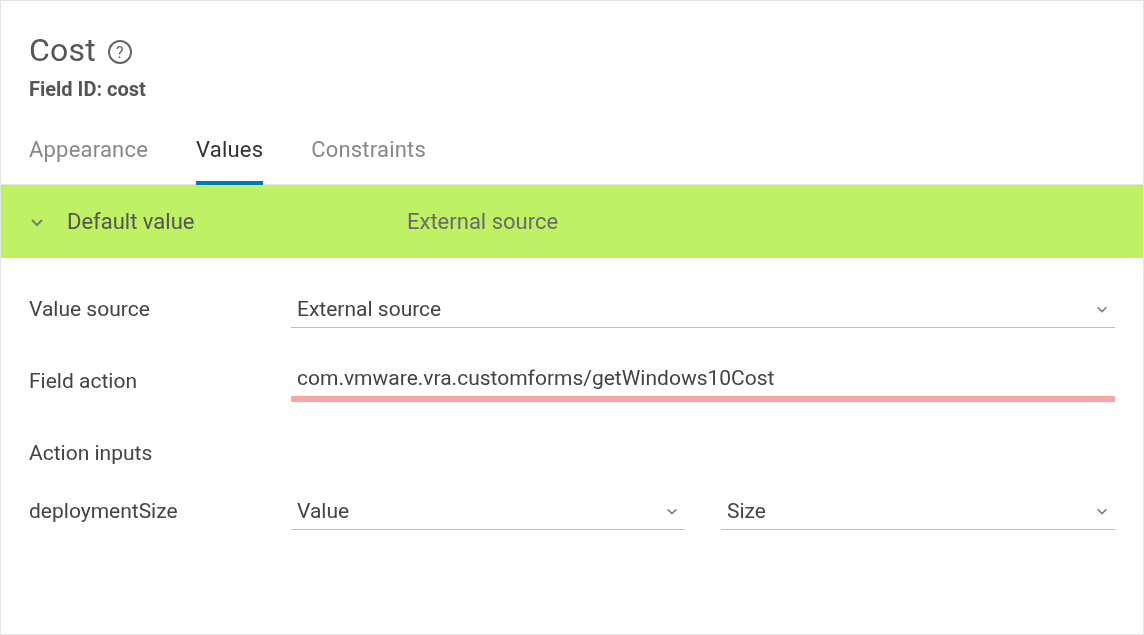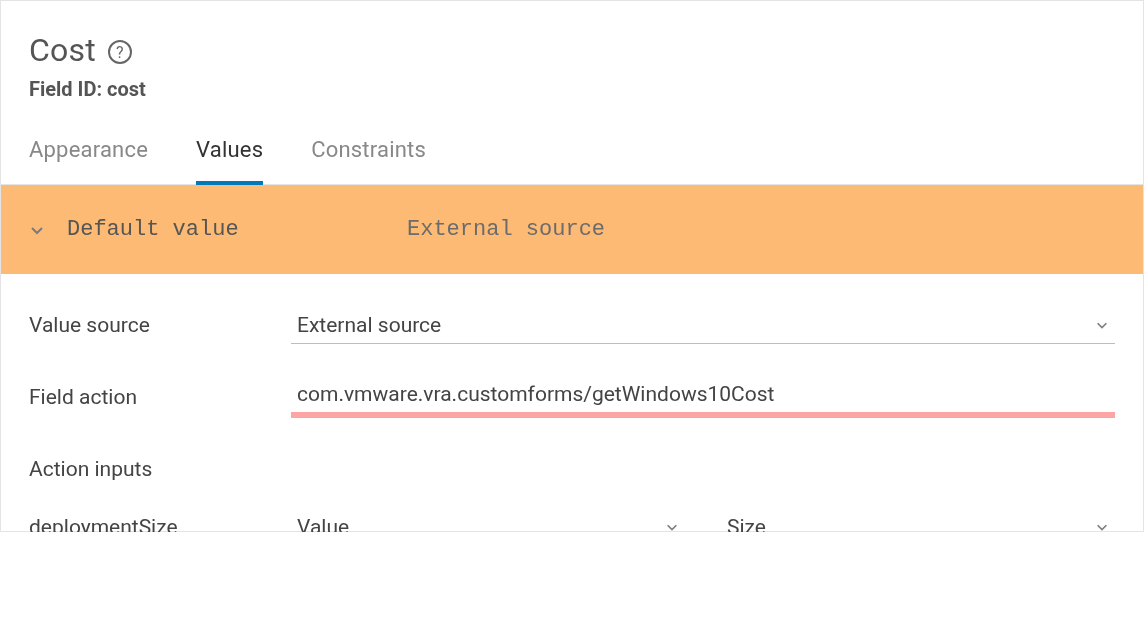--- a/index.html
+++ b/index.html
@@ -5,21 +5,21 @@
   * { box-sizing: border-box; }
   body {
     margin: 0;
     font-family: "Segoe UI", -apple-system, BlinkMacSystemFont, Roboto, Arial, sans-serif;
     background: #fff;
     color: #565656;
   }
   .panel {
     border: 1px solid #e4e4e4;
     width: 1144px;
-    height: 532px;
+    height: 635px;
     background: #fff;
   }
   .header {
     padding: 30px 28px 0 28px;
   }
   .title-row {
     display: flex;
     align-items: center;
     gap: 12px;
   }
@@ -60,27 +60,26 @@
     cursor: pointer;
     letter-spacing: 0.2px;
   }
   .tab.active {
     color: #333;
     border-bottom: 4px solid #0079b8;
     margin-bottom: -1px;
     padding-bottom: 8px;
   }
   .section-header {
-    background: #fdba74;
-    display: flex;
-    align-items: center;
-    padding: 32px 28px;
+    background: #bef264;
+    display: flex;
+    align-items: center;
+    padding: 24px 28px;
     font-size: 22px;
     color: #555;
-    font-family: Liberation Mono, monospace;
   }
   .chevron {
     margin-right: 22px;
     display: inline-flex;
   }
   .chevron svg { stroke: #7b7b7b; }
   .section-header .label-col {
     width: 340px;
   }
   .section-header .value-col {

